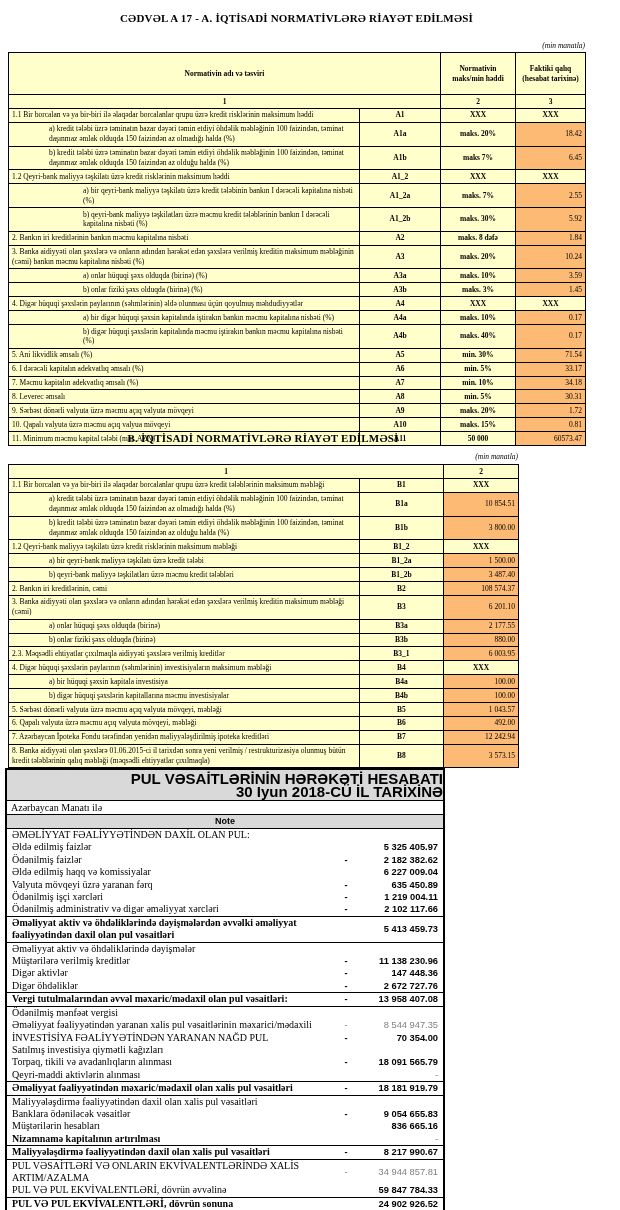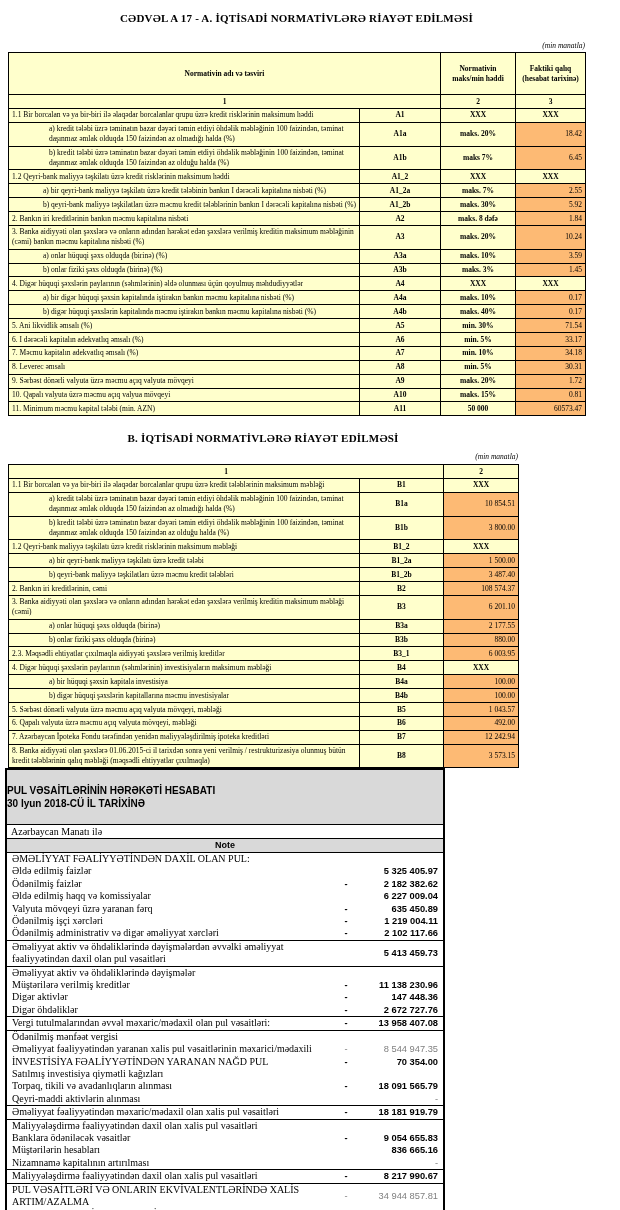--- a/index.html
+++ b/index.html
@@ -18,40 +18,40 @@
   table.norm { position:absolute; border-collapse:collapse; table-layout:fixed; }
   #table-a { top:52px; left:8px; width:577px; }
   #table-b { top:464px; left:8px; width:510px; }
   table.norm th, table.norm td {
     border:1px solid #000; background:#FFFFCC;
     font-size:7.5px; line-height:1.32; padding:1.5px 3px; vertical-align:middle;
   }
   table.norm th { font-weight:bold; text-align:center; }
   td.desc { text-align:left; }
   td.desc.ind1 { padding-left:40px; }
-  td.desc.ind2 { padding-left:34px; }
+  td.desc.ind2 { padding-left:74px; }
   td.code { text-align:center; font-weight:bold; }
   td.limit { text-align:center; font-weight:bold; }
   td.val.num { background:#fdba74; text-align:right; font-weight:normal; }
   td.val.xxx { background:#FFFFCC; text-align:center; font-weight:bold; }
   #table-a th.hname { height:38px; }
 
   
   #cashflow { position:absolute; top:768px; left:5px; width:436px; border:2px solid #000; background:#fff; }
-  .cf-head { background:#D9D9D9; text-align:left; font-family:"Liberation Sans", sans-serif;
-             font-weight:bold; font-size:10px; line-height:13px; padding:14px 0; }
+  .cf-head { background:#D9D9D9; text-align:right; font-family:"Liberation Sans", sans-serif;
+             font-weight:bold; font-size:15px; line-height:13px; padding:2px 0; }
   .cf-currency { font-size:10px; line-height:13px; padding:0 4px; border-top:1px solid #000; border-bottom:1px solid #000; }
   .cf-note { background:#D9D9D9; text-align:center; font-family:"Liberation Sans", sans-serif;
              font-weight:bold; font-size:9px; line-height:13px; border-bottom:1px solid #000; }
   .cf-row { display:flex; align-items:center; padding:0 5px; }
   .cf-label { flex:1; font-size:10px; line-height:12.4px; }
   .cf-sign, .cf-value { font-family:"Liberation Sans", sans-serif; font-weight:bold; font-size:9.3px; line-height:12.4px; }
   .cf-sign { width:16px; text-align:center; }
   .cf-value { width:84px; text-align:right; }
-  .cf-row.bold .cf-label { font-weight:normal; }
+  .cf-row.bold .cf-label { font-weight:bold; }
   .cf-row.bt { border-top:1.5px solid #000; }
   .cf-row.bb { border-bottom:1.5px solid #000; }
   .cf-row.vmuted .cf-sign, .cf-row.vmuted .cf-value { color:#7f7f7f; font-weight:normal; }
 </style>
 </head>
 <body>
 
 <div class="page">
 
   <div id="title-a" class="sec-title">CƏDVƏL A 17 - A. İQTİSADİ NORMATİVLƏRƏ RİAYƏT EDİLMƏSİ</div>

